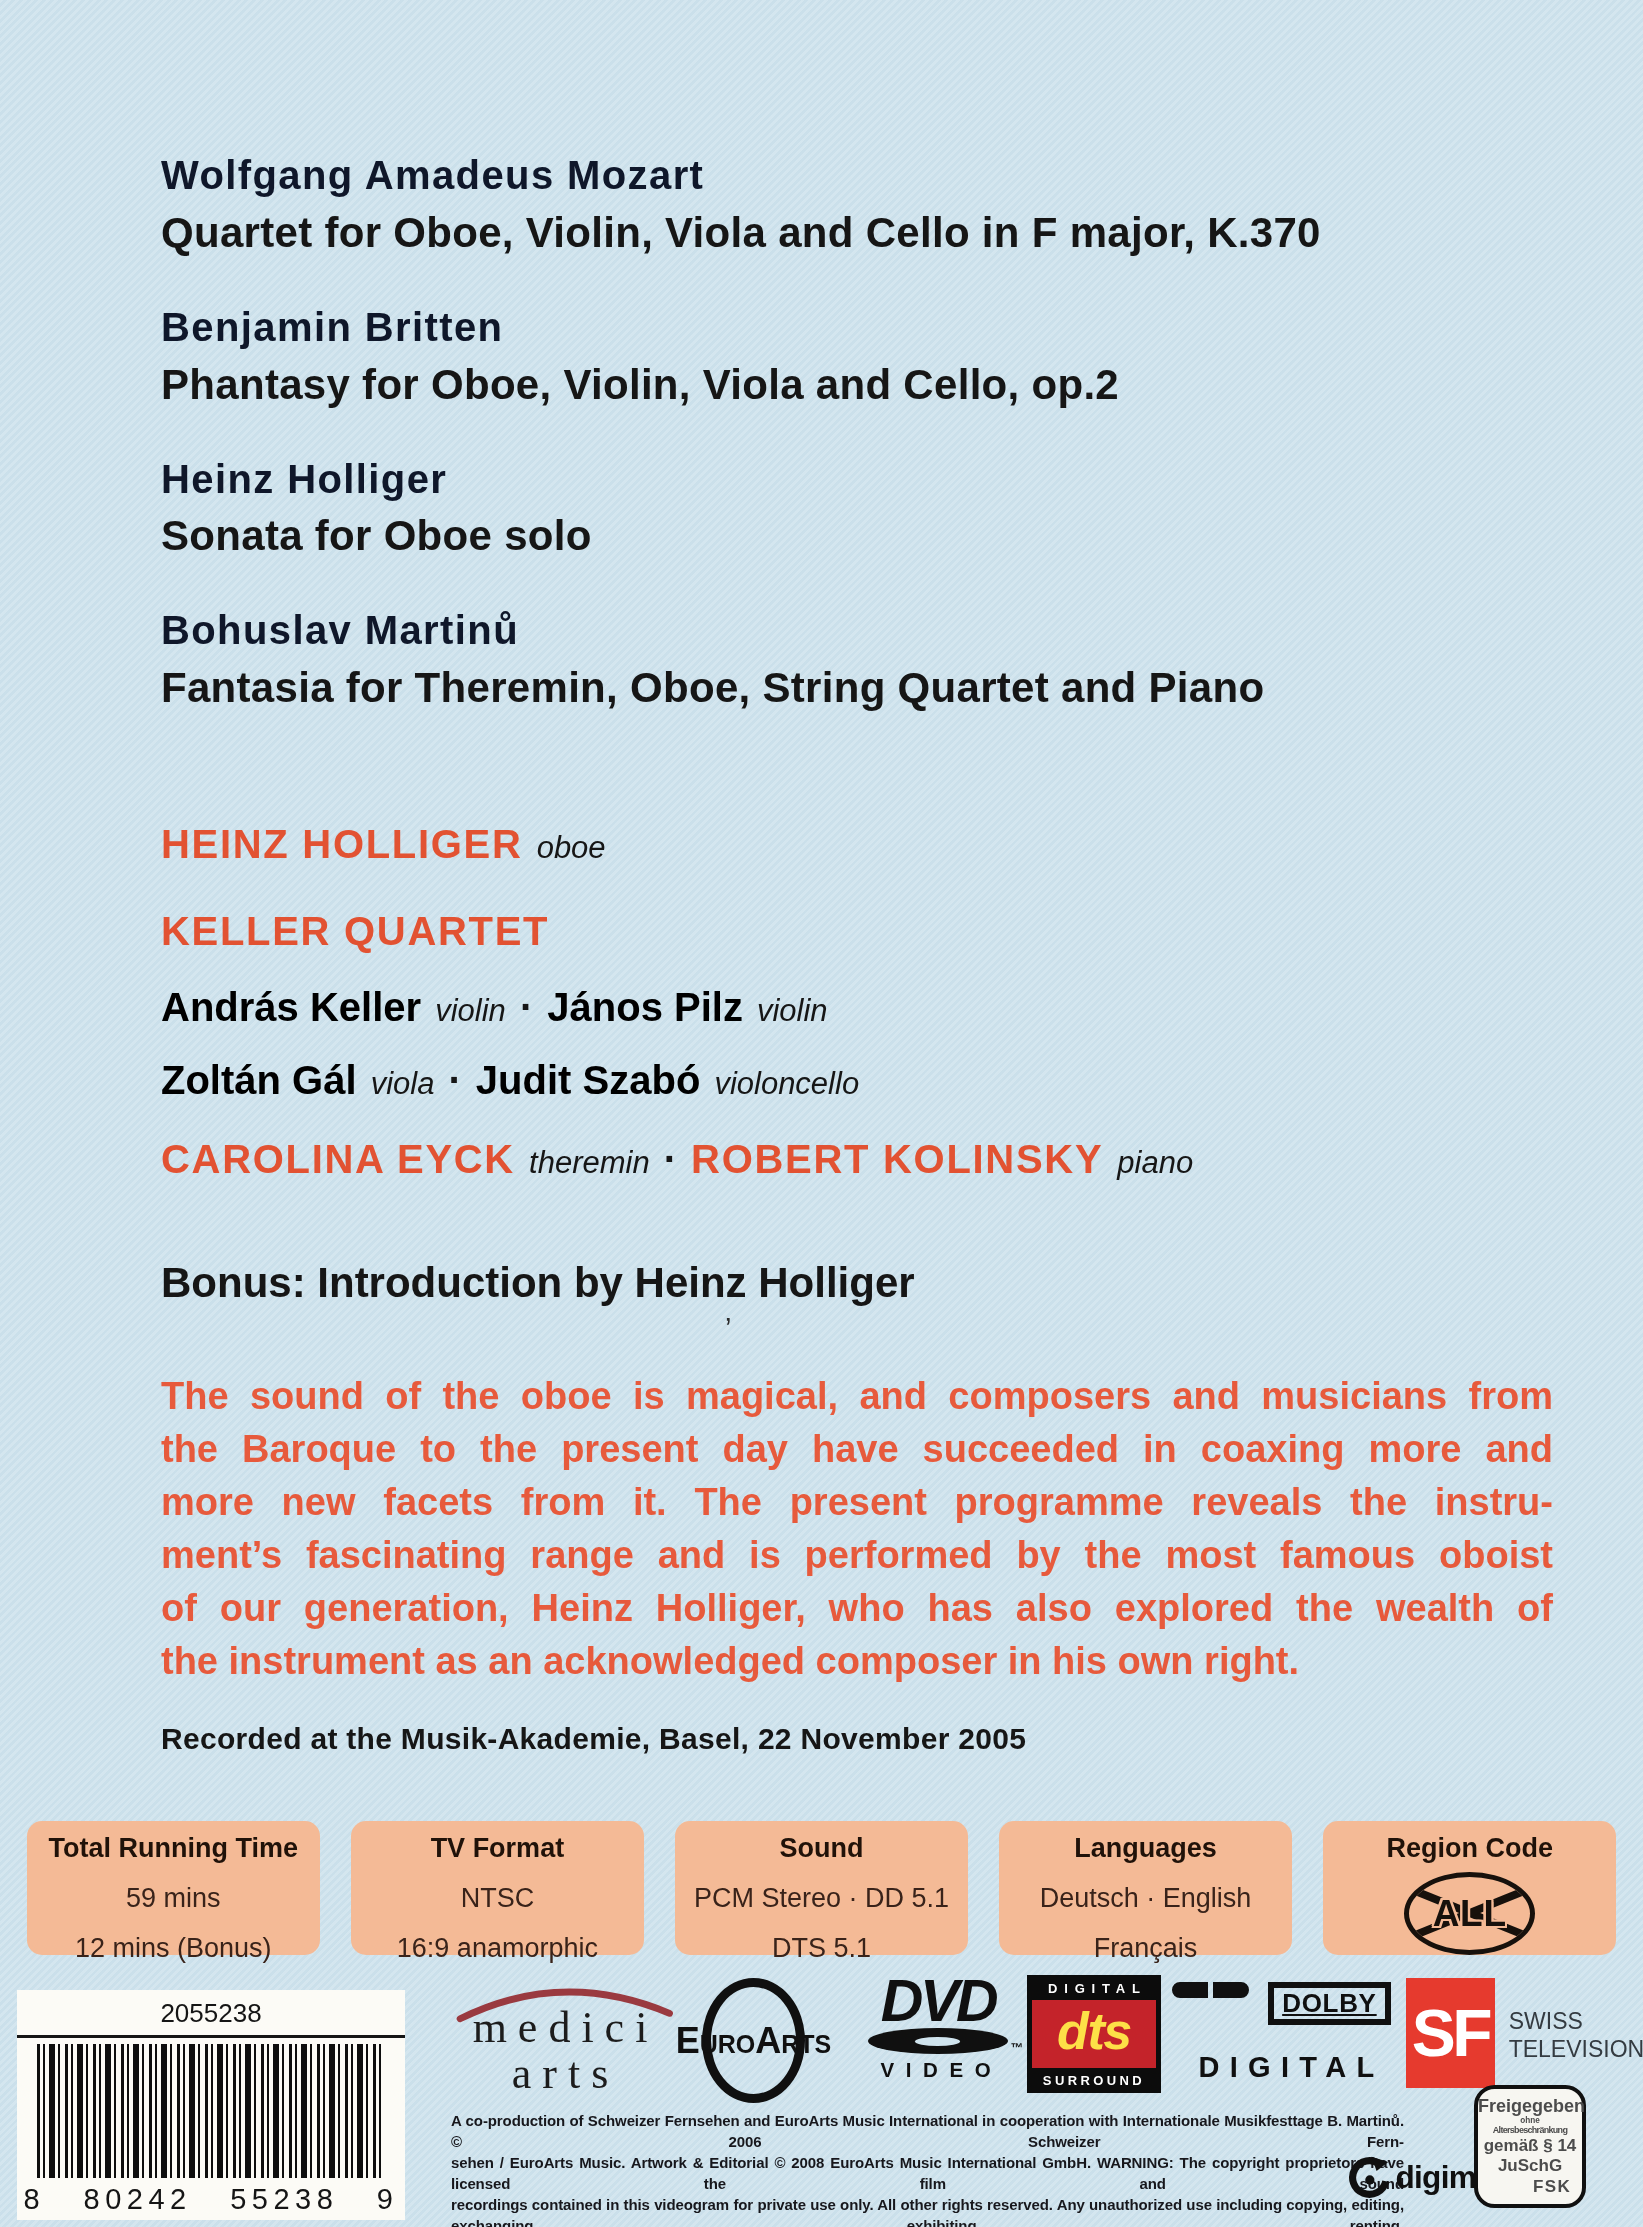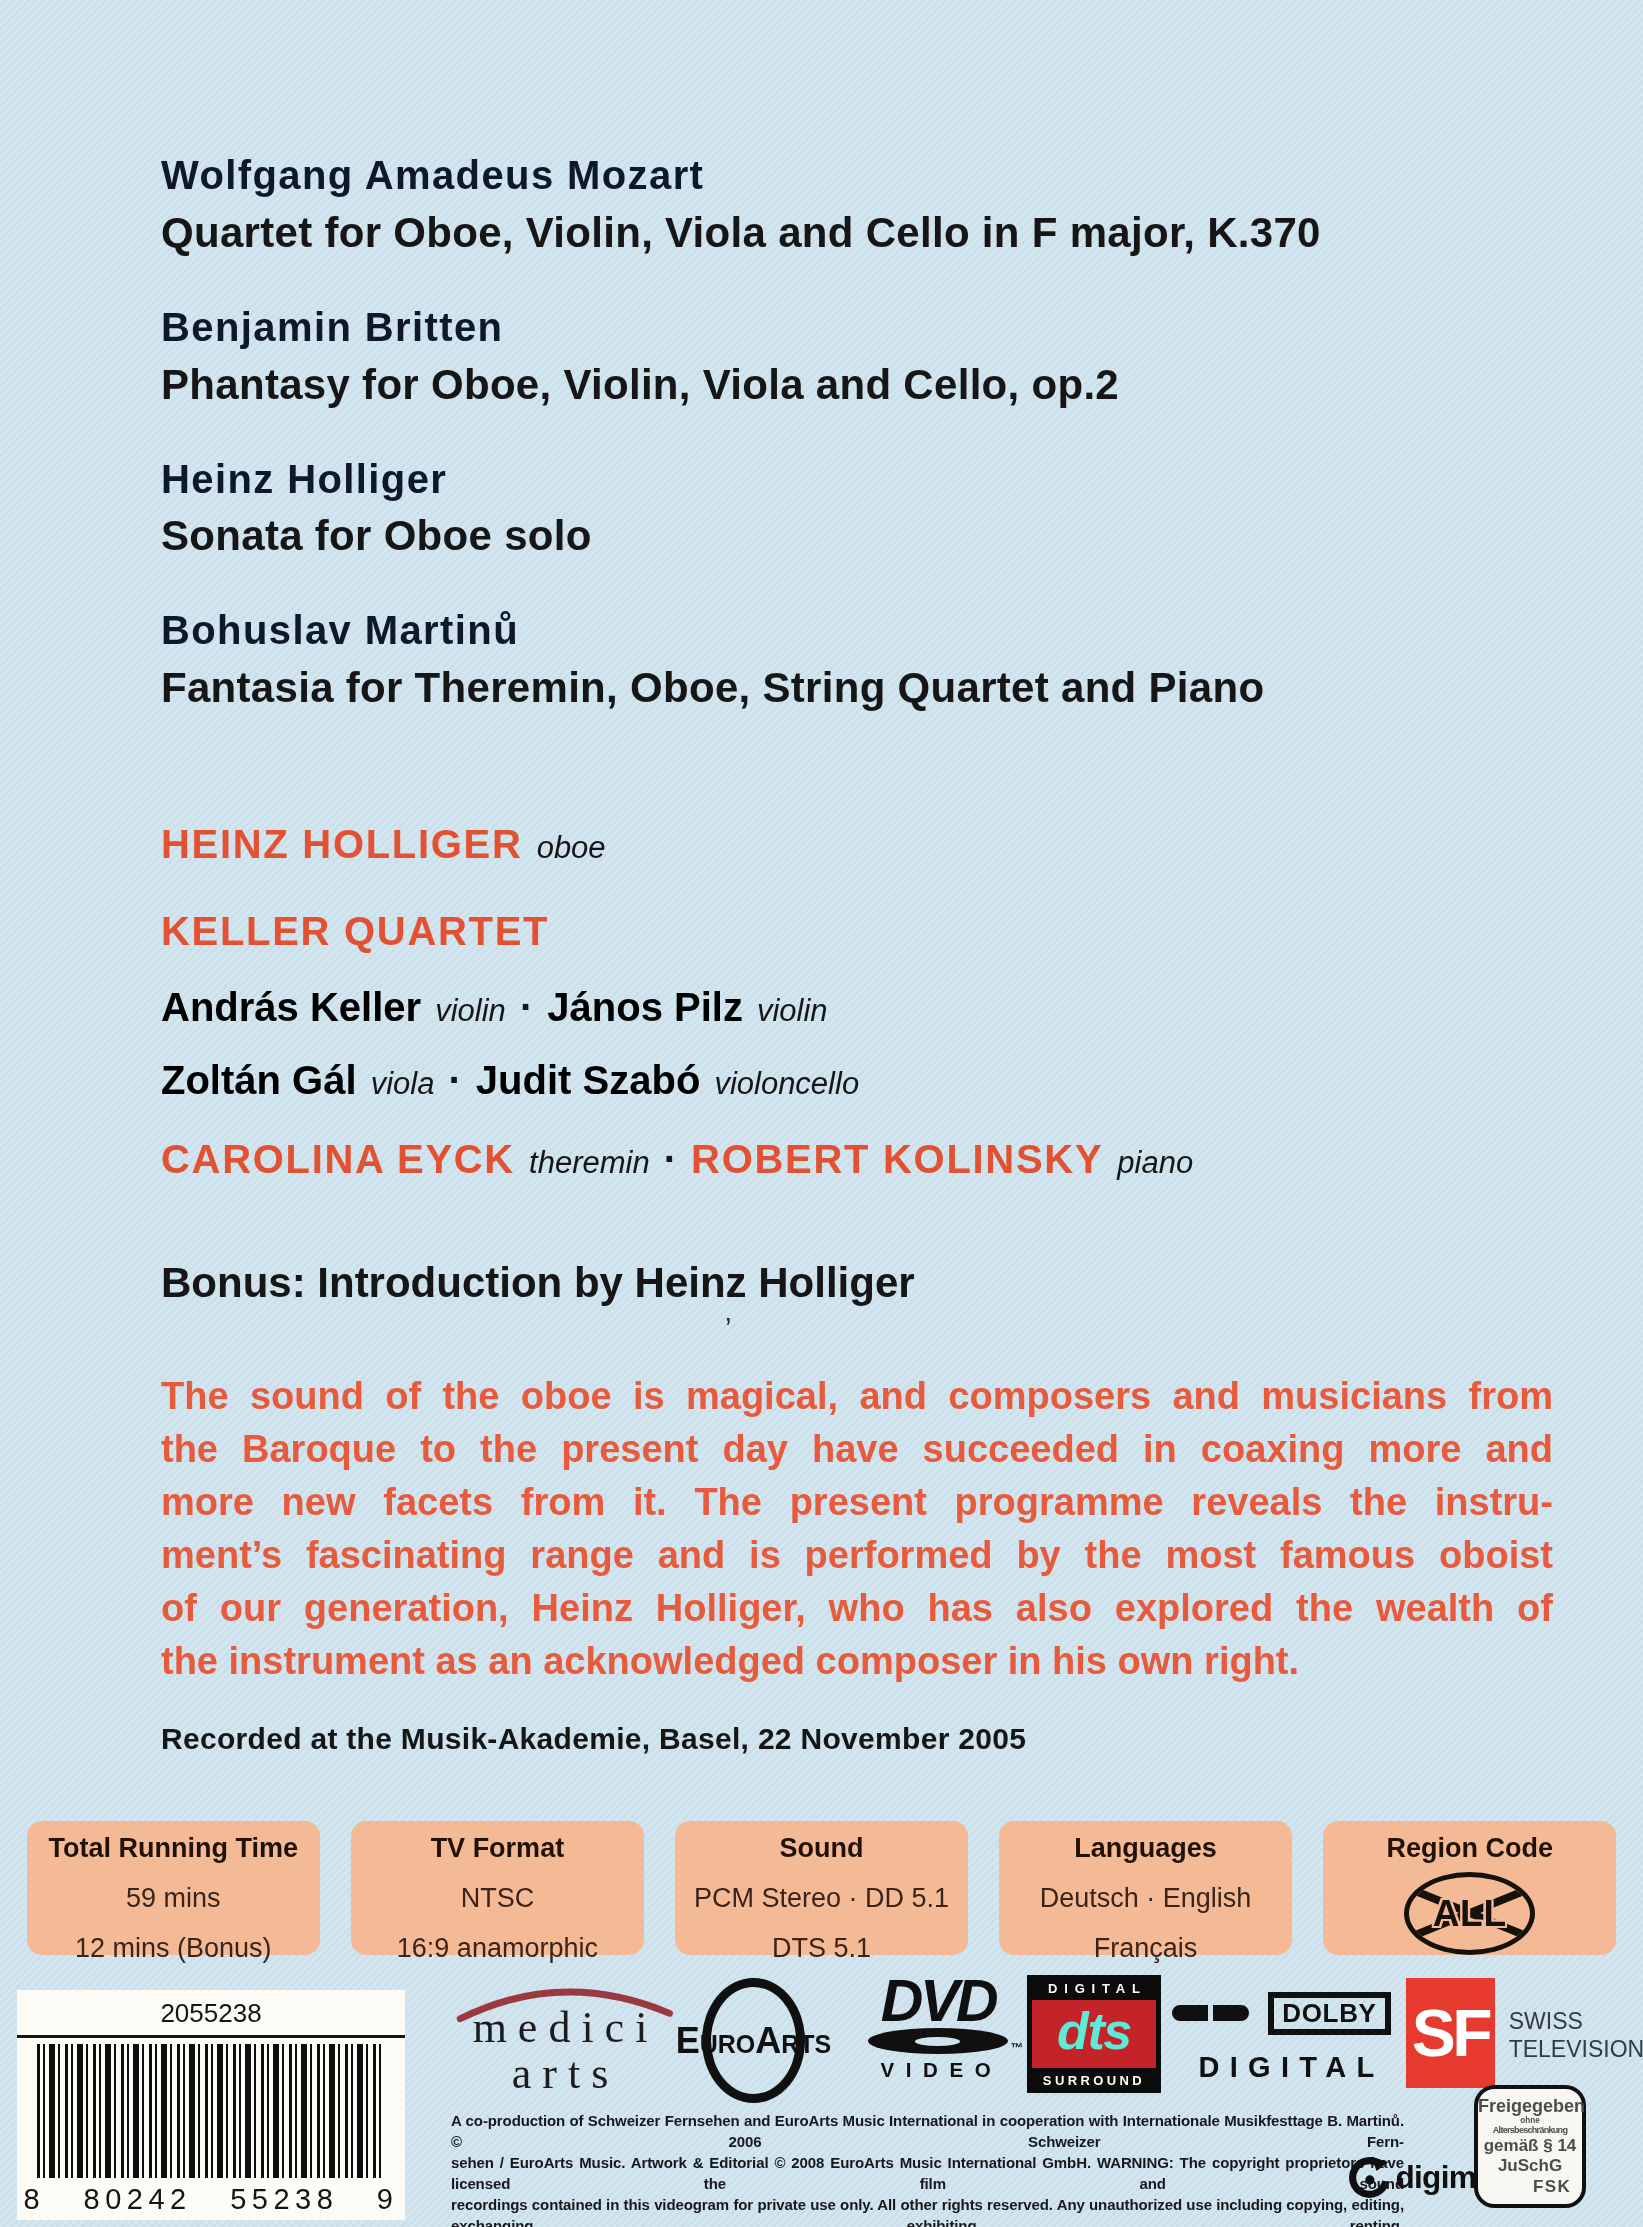--- a/index.html
+++ b/index.html
@@ -68,25 +68,25 @@
   .dvd{position:absolute;left:864px;top:1975px;width:148px;text-align:center;color:#101010;}
   .dvd-word{font-size:59px;font-weight:800;font-style:italic;letter-spacing:-3.4px;line-height:52px;}
   .dvd-disc{position:relative;margin:1.4px auto 0;width:140px;height:26px;background:#101010;border-radius:50%;}
   .dvd-disc::after{content:"";position:absolute;left:50%;top:50%;width:45px;height:9px;margin:-4.5px 0 0 -22.6px;background:#cfe3ed;border-radius:50%;}
   .dvd-tm{position:absolute;right:-11px;top:66px;font-size:12.3px;font-weight:700;}
   .dvd-video{font-size:20.5px;font-weight:700;letter-spacing:11.6px;margin-top:4.1px;padding-left:6.8px;}
 
   .dts{position:absolute;left:1027px;top:1975px;width:134px;height:118px;background:#0c0c0c;display:flex;flex-direction:column;align-items:center;box-sizing:border-box;padding:5.5px 4.8px;}
   .dts-top{color:#fff;font-size:13px;font-weight:700;letter-spacing:6.8px;padding-left:6.8px;}
   .dts-mid{background:#c4232a;align-self:stretch;flex:1;margin:4.1px 0;display:flex;align-items:center;justify-content:center;}
-  .dts-mid span{color:#5eead4;font-size:52px;font-weight:800;font-style:italic;line-height:1;margin-top:-5.5px;letter-spacing:-1.4px;}
+  .dts-mid span{color:#fde047;font-size:52px;font-weight:800;font-style:italic;line-height:1;margin-top:-5.5px;letter-spacing:-1.4px;}
   .dts-bottom{color:#fff;font-size:13px;font-weight:700;letter-spacing:3.4px;}
 
   .dolby{position:absolute;left:1193px;top:1982px;width:177px;text-align:center;color:#101010;}
-  .dolby-row{display:flex;align-items:center;justify-content:center;gap:19px;height:62px;}
+  .dolby-row{display:flex;align-items:flex-start;justify-content:center;gap:19px;height:62px;text-decoration:underline;}
   .dd{display:flex;gap:4.8px;}
   .dd i{display:block;width:36px;box-sizing:border-box;border:8.2px solid #101010;}
   .dd .dl{border-radius:31px 0 0 31px;}
   .dd .dr{border-radius:0 31px 31px 0;}
   .dolby-word{border:6.2px solid #101010;display:flex;align-items:center;padding:0 8.2px;font-size:26px;font-weight:800;letter-spacing:0.7px;}
   .dolby-digital{font-size:29px;font-weight:800;letter-spacing:10.3px;margin-top:6.8px;padding-left:5.5px;}
 
   .sf{position:absolute;left:1406px;top:1978px;display:flex;gap:13.7px;}
   .sf-box{width:89px;height:110px;background:#e63a2e;color:#fff;display:flex;align-items:center;justify-content:center;font-size:66px;font-weight:800;letter-spacing:-3.4px;}
   .sf-text{margin-top:29px;font-size:23px;font-weight:500;color:#343b41;line-height:28px;}

